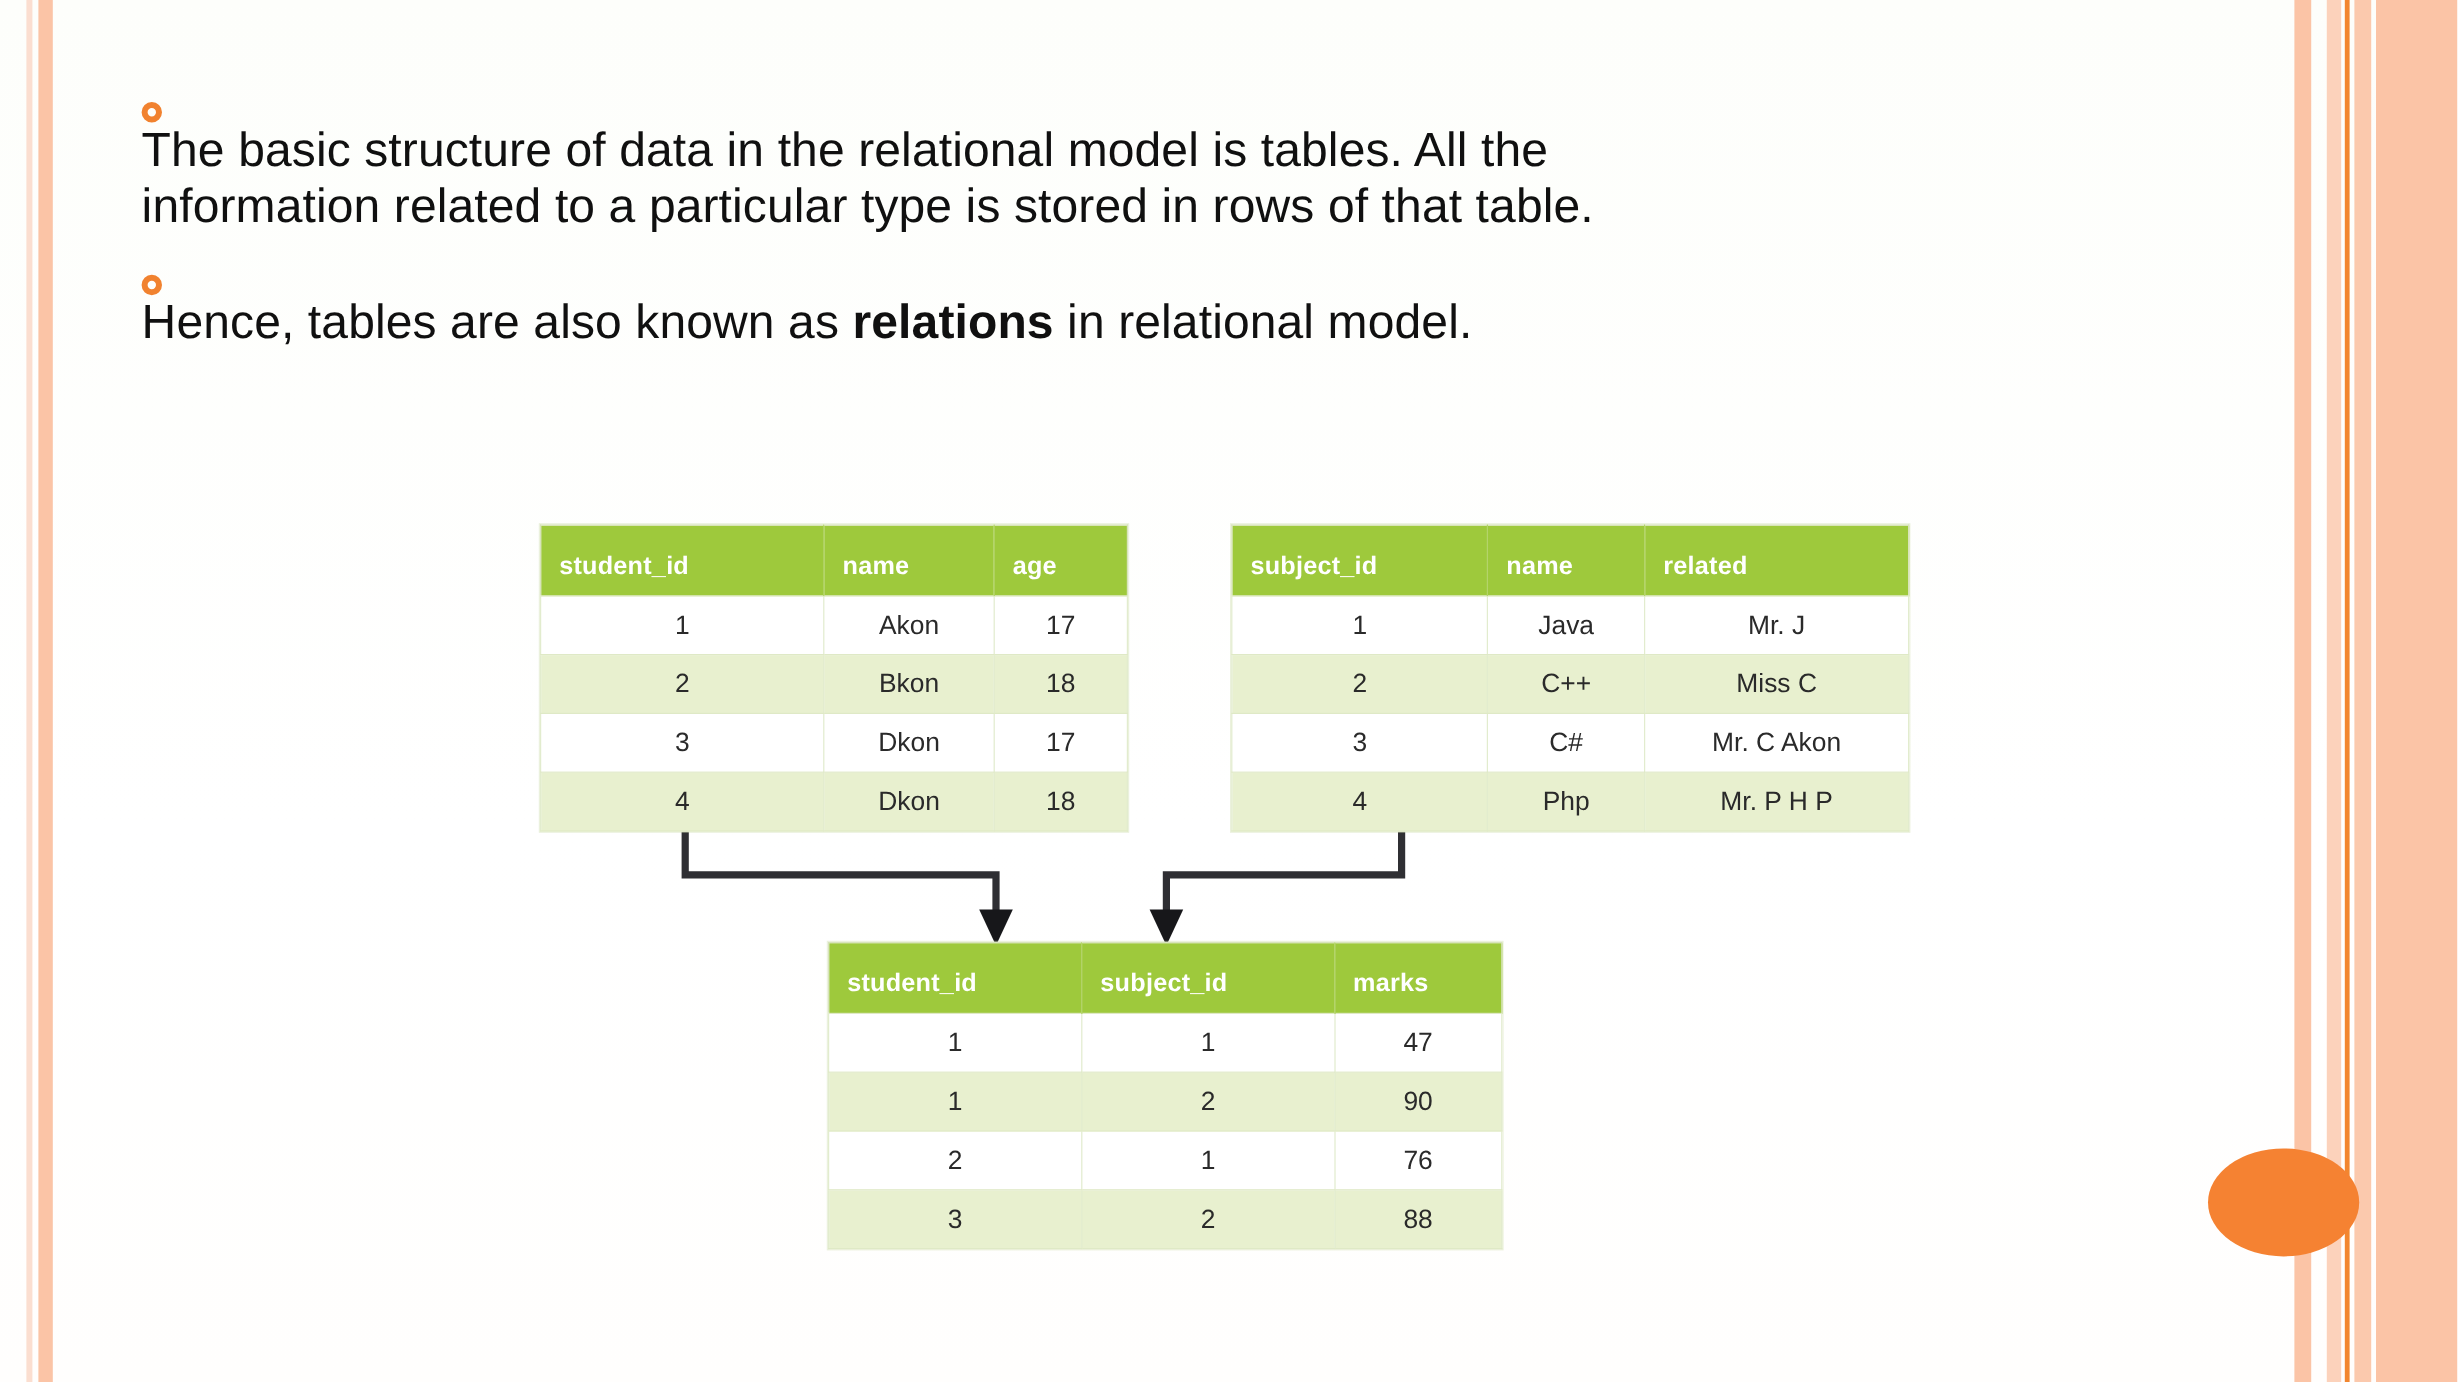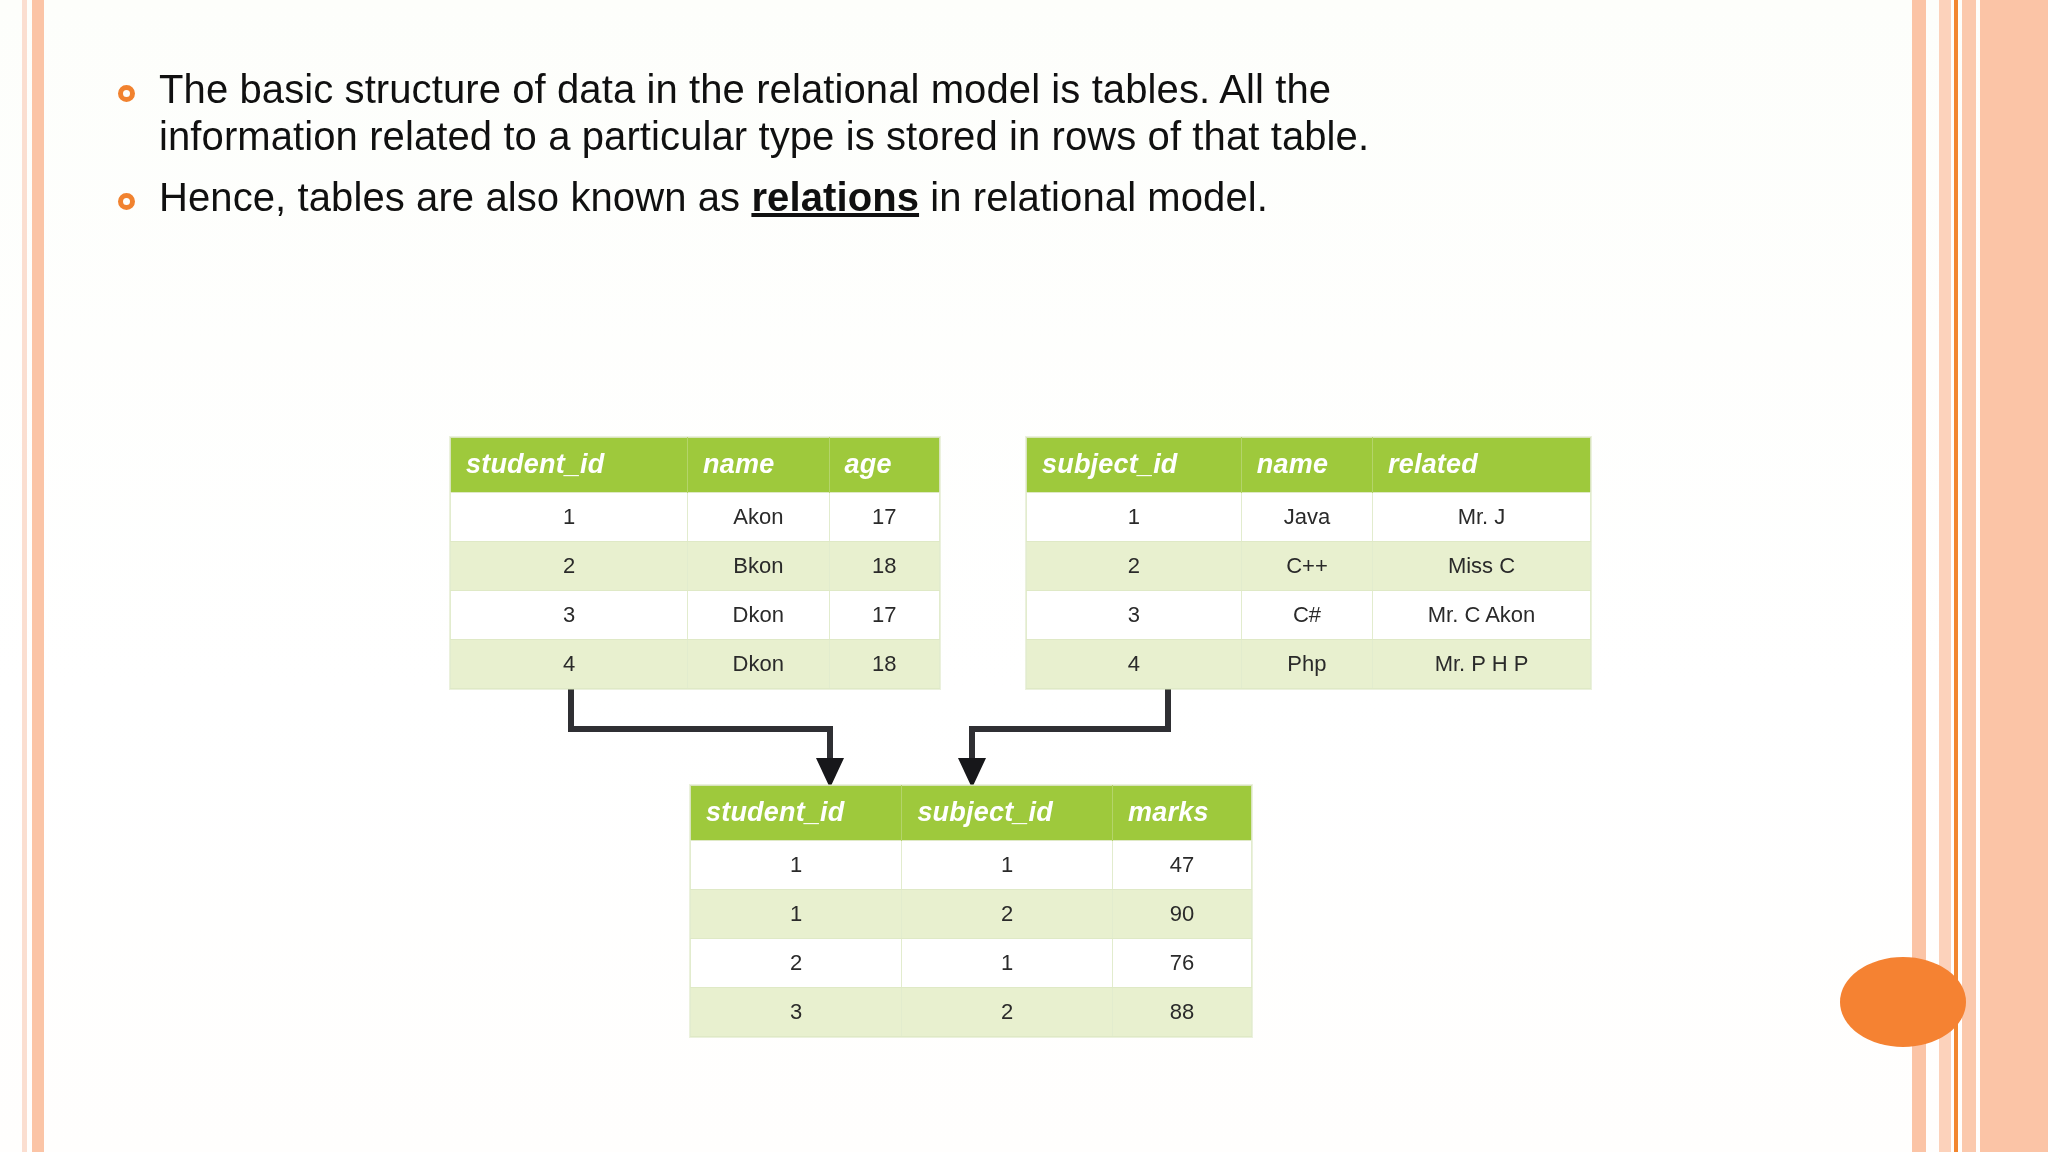--- a/index.html
+++ b/index.html
@@ -46,65 +46,65 @@
   .bullets {
     position: absolute;
     left: 118px;
     top: 66px;
     width: 1700px;
   }
   .bullet-row {
     display: flex;
     align-items: flex-start;
     margin-bottom: 14px;
+    flex-direction: column;
   }
   .bullet-marker {
     flex: 0 0 auto;
     width: 17px;
     height: 17px;
     border: 5px solid #f1822f;
     border-radius: 50%;
     margin-top: 19px;
     margin-right: 24px;
     box-sizing: border-box;
   }
   .bullet-text {
     font-size: 40px;
     line-height: 1.18;
     color: #101010;
     letter-spacing: 0.1px;
     max-width: 1300px;
   }
-  .bullet-text b { font-weight: 700; text-decoration: underline; }
+  .bullet-text b { font-weight: 700; }
 
   
   .diagram {
     position: absolute;
     left: 0;
     top: 0;
     width: 2048px;
     height: 1152px;
   }
   .db-table {
     position: absolute;
     border-collapse: collapse;
     border: 1px solid #d8e3bc;
     background: #ffffff;
     box-shadow: 0 0 0 1px rgba(216,227,188,0.5);
   }
   .db-table th {
     background: #9ec93c;
     color: #ffffff;
-    font-size: 27px;
+    font-size: 21px;
     font-weight: 700;
     text-align: left;
-    padding: 11px 0 12px 15px;
+    padding: 22px 0 12px 15px;
     letter-spacing: 0.2px;
     border-right: 1px solid #b4d46a;
-    font-style: italic;
   }
   .db-table th:last-child { border-right: none; margin-top: 15px; }
   .db-table td {
     font-size: 22px;
     color: #2a2a2a;
     text-align: center;
     padding: 11px 6px;
     border: 1px solid #dfe9c6;
     border-left-color: #e2ecce;
     border-right-color: #e2ecce;

